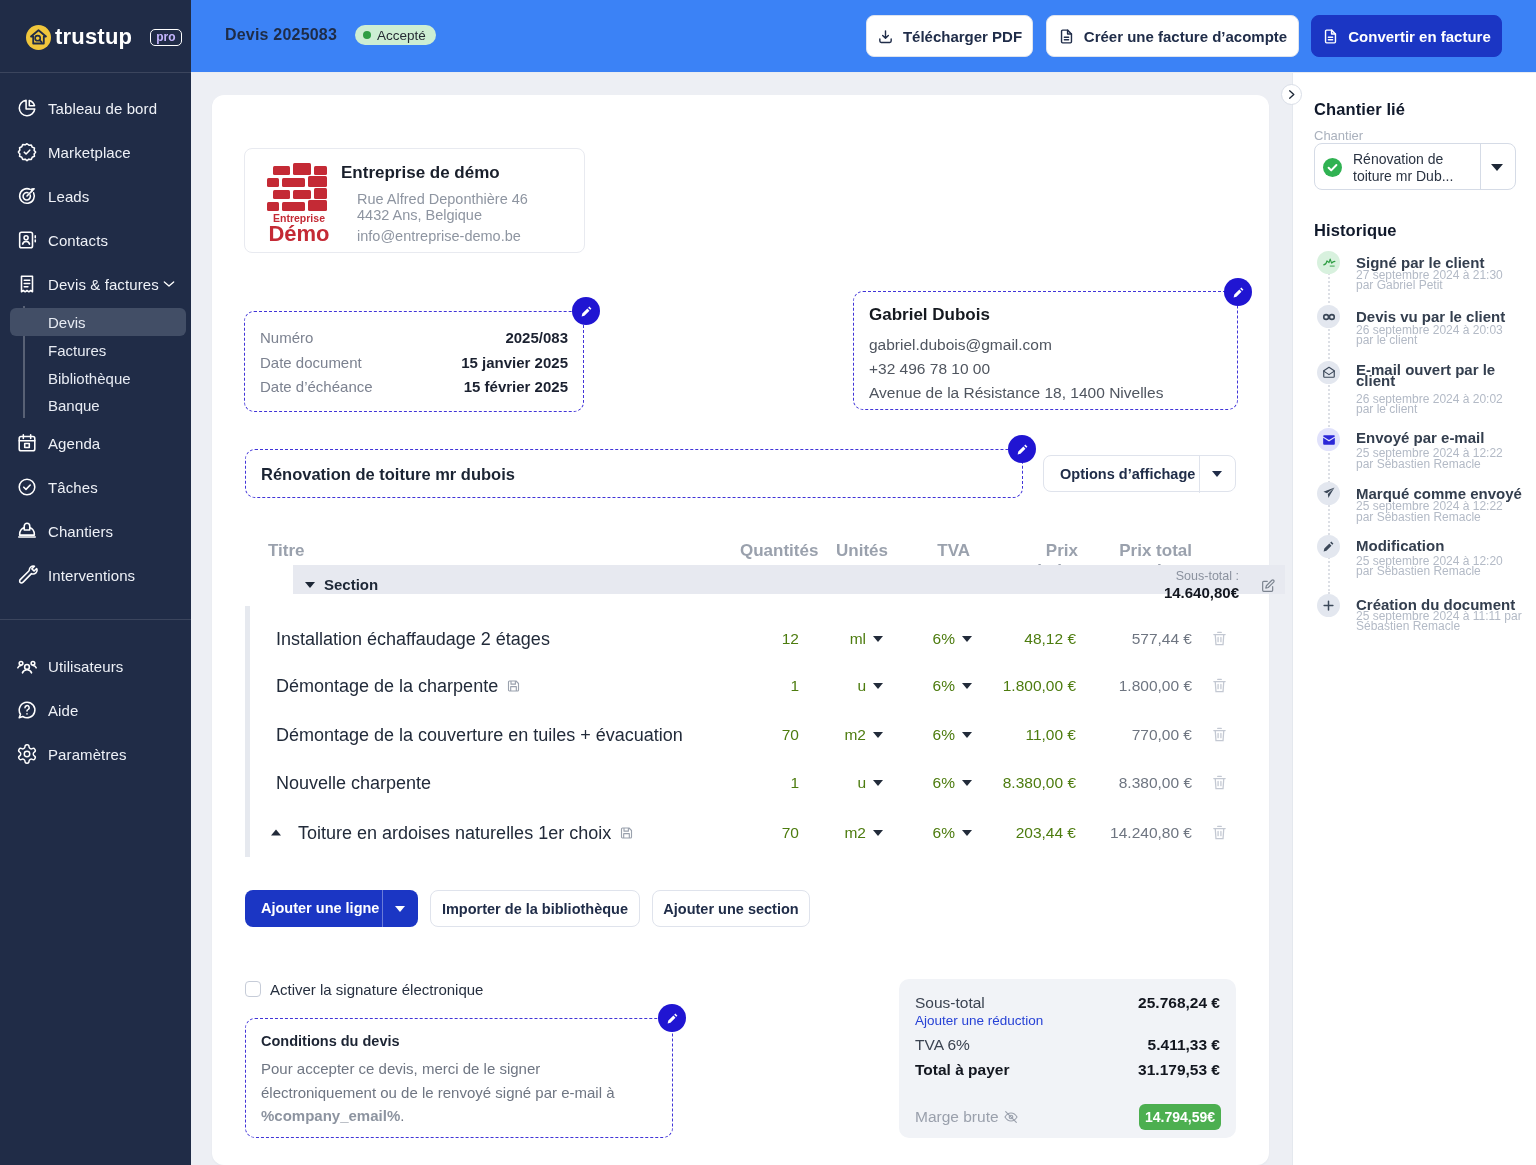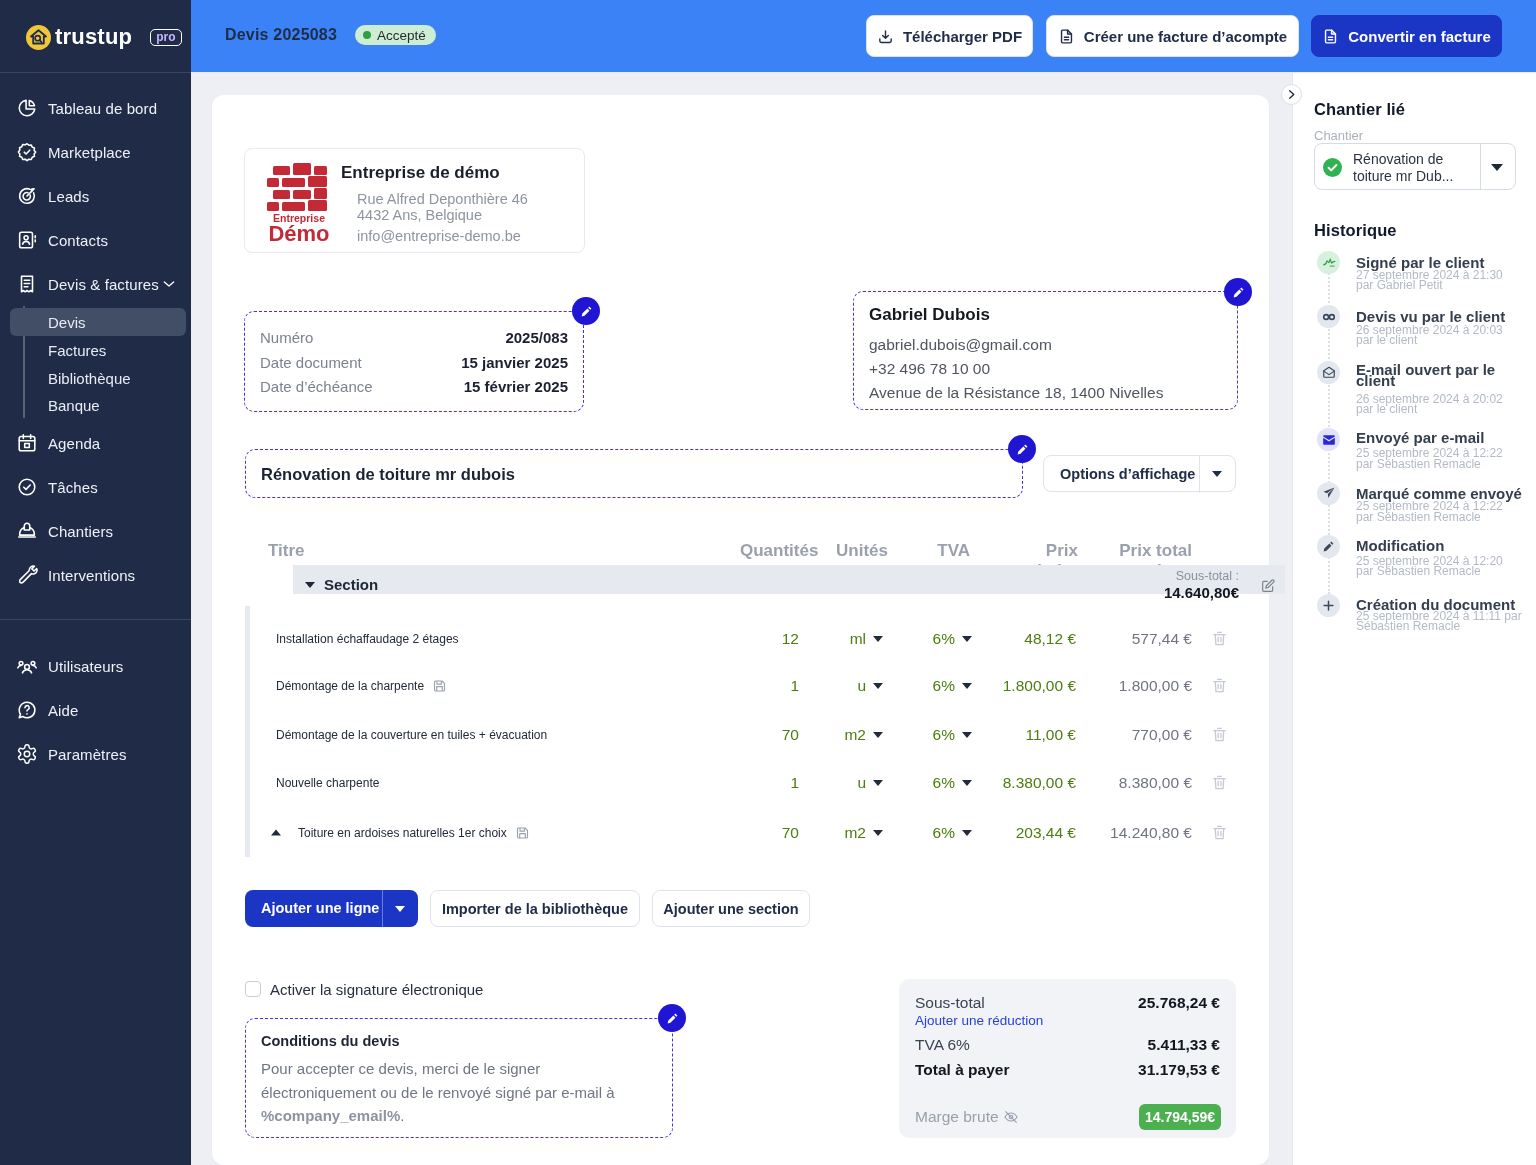--- a/index.html
+++ b/index.html
@@ -43,21 +43,21 @@
 #clientbox { left:641px; top:196px; width:385px; height:119px; }
 #titlebox { left:33px; top:354px; width:778px; height:49px; }
 
 .wbtn { position:absolute; border:1px solid #dfe3ec; border-radius:8px; background:#fff; display:flex; align-items:center; justify-content:center; font-size:14.5px; font-weight:700; color:#202d49; }
 
 
 .th { position:absolute; font-size:17px; color:#9aa1ad; font-weight:700; }
 #secrow { position:absolute; left:33px; top:470px; width:992px; height:29px; background:#e7e9f0;margin-left:48px; }
 #secline { position:absolute; left:33px; top:511px; width:4.5px; height:251px; background:#e6e9ef; }
 .trow { position:absolute; left:33px; width:992px; height:49px; }
-.trow .name { position:absolute; left:31px; top:50%; transform:translateY(-50%); font-size:12px; color:#222b3a; display:flex; align-items:center; gap:8px; }
+.trow .name { position:absolute; left:31px; top:50%; transform:translateY(-50%); font-size:18px; color:#222b3a; display:flex; align-items:center; gap:8px; }
 .cell { position:absolute; top:50%; transform:translateY(-50%); font-size:15.5px; color:#4d7c0f; }
 .caret { display:inline-block; width:0; height:0; border-left:5px solid transparent; border-right:5px solid transparent; border-top:6px solid #222b3a; vertical-align:middle; margin-left:7px; }
 
 
 #totbox { position:absolute; left:687px; top:884px; width:337px; height:159px; background:#f1f3f7; border-radius:10px; }
 .totrow { position:absolute; left:16px; right:16px; display:flex; justify-content:space-between; font-size:15.5px; }
 #condbox { left:33px; top:923px; width:428px; height:120px; }
 
 
 #rpanel { position:absolute; left:1292px; top:73px; width:244px; height:1092px; background:#fff; border-left:1px solid #e4e8ee; }

